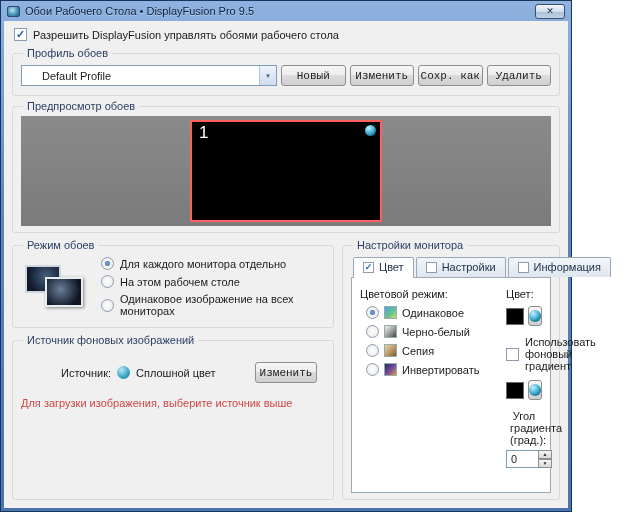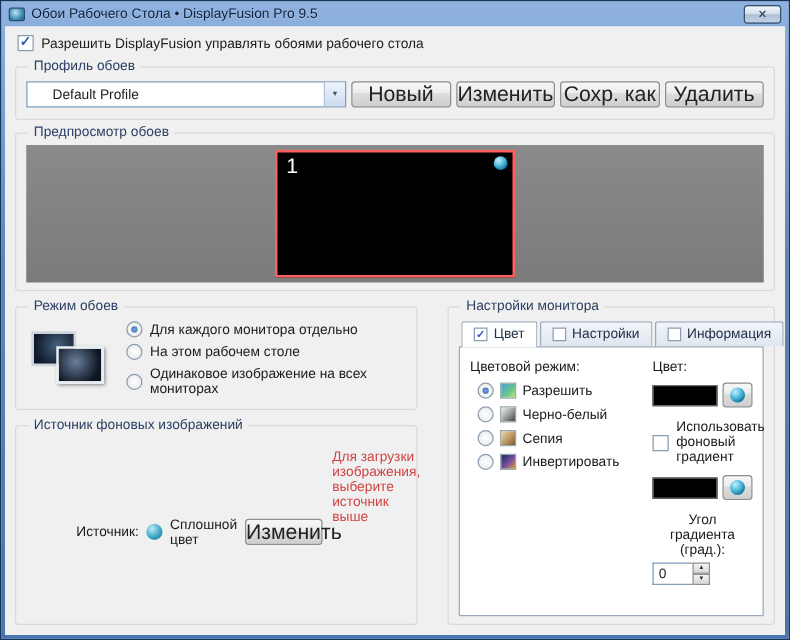--- a/index.html
+++ b/index.html
@@ -1,19 +1,19 @@
 <!DOCTYPE html>
 <html><head>
 <meta charset="utf-8">
 <style>
   * { margin:0; padding:0; box-sizing:border-box; }
   html,body { width:640px; height:512px; }
   body { font-family:"Liberation Sans", sans-serif; font-size:11px; color:#1b1b1b; background:#fff; }
 
-  .window { width:632px; height:512px; border:1px solid #16365c;
+  .window { width:572px; height:512px; border:1px solid #16365c;
     background:linear-gradient(#8fb2e0,#5d87bf 40%,#4a74ad);
     padding:0 3px 3px; display:flex; flex-direction:column; }
 
   .titlebar { height:20px; display:flex; align-items:center; gap:5px; padding:0 3px; color:#0d1f3c; }
   .title-icon { width:13px; height:11px; border:1px solid #2e4a72; border-radius:2px;
     background:radial-gradient(circle at 40% 35%, #bfe4f2, #3e8fb5 60%, #145a7d); }
   .title-text { flex:1; font-size:11px; text-shadow:0 1px 0 rgba(255,255,255,.35); white-space:nowrap; overflow:hidden; }
   .close-btn { width:30px; height:15px; border:1px solid #35516e; border-radius:3px;
     background:linear-gradient(#f4f8fb,#cfdceb 50%,#aebfd4 51%,#c3d3e6);
     display:flex; align-items:center; justify-content:center; font-size:9px; color:#243a55; cursor:default; }
@@ -28,53 +28,53 @@
   fieldset.group { border:1px solid #d9d9d9; border-radius:3px; padding:4px 8px 6px; min-width:0; }
   fieldset.group legend { padding:0 4px; margin-left:2px; color:#2b3f63; }
 
   
   .profile-row { display:flex; gap:4px; align-items:center; padding:2px 0 3px; }
   .combo { width:256px; height:21px; background:#fff; border:1px solid #7f9db9; display:flex;
     align-items:center; padding-left:20px; flex:0 0 auto; }
   .combo-arrow { margin-left:auto; width:17px; height:100%; border-left:1px solid #b0c4de;
     background:linear-gradient(#eef4fb,#cddcef); display:flex; align-items:center; justify-content:center;
     font-size:6px; color:#44566e; }
-  button.win-btn { font-family:Liberation Sans, sans-serif; font-size:17px; height:21px; flex:1;
+  button.win-btn { font-family:Liberation Mono, monospace; font-size:11px; height:21px; flex:1;
     border:1px solid #8e8e8e; border-radius:3px; color:#222;
     background:linear-gradient(#f6f6f6,#ededed 45%,#dddddd 46%,#cfcfcf); }
   button.win-btn.wide { flex:1.5; }
 
   
   .preview-group { margin-top:4px; padding:3px 4px 4px; }
   .preview-area { height:110px; background:linear-gradient(#8a8a8a,#7b7b7b); display:flex;
     align-items:center; justify-content:center; }
   .monitor { width:192px; height:102px; background:#000; border:2px solid #ff5f5f; position:relative; }
   .mon-num { position:absolute; top:1px; left:7px; color:#fff; font-size:17px; }
   .df-icon { display:inline-block; width:12px; height:12px; border-radius:50%;
     background:radial-gradient(circle at 35% 30%, #c2f1ff, #49b5d6 45%, #0e6a90 80%, #09506e); }
   .monitor .df-icon { position:absolute; top:3px; right:4px; width:11px; height:11px; }
 
   
-  .bottom { display:flex; gap:24px; margin-top:6px; flex:1; min-height:0; }
+  .bottom { display:flex; gap:8px; margin-top:6px; flex:1; min-height:0; }
   .left-col { width:322px; flex:0 0 auto; display:flex; flex-direction:column; gap:6px; }
 
   .mode-row { display:flex; gap:16px; align-items:center; padding:2px 0 4px 4px; }
   .monitors-art { width:60px; height:48px; position:relative; flex:0 0 auto; }
   .mon-a { position:absolute; left:0; top:2px; width:36px; height:28px; border:2px solid #cfd6dd;
     background:radial-gradient(circle at 60% 40%, #47617f, #101a2c 75%); }
   .mon-b { position:absolute; left:20px; top:14px; width:38px; height:30px; border:2px solid #e8edf2;
     background:radial-gradient(circle at 40% 40%, #6a7f9a, #0d1522 75%); box-shadow:1px 1px 3px rgba(0,0,0,.45); }
   .radio-col { display:flex; flex-direction:column; gap:5px; }
   .radio-row { display:flex; align-items:center; gap:6px; }
   .radio { width:13px; height:13px; border-radius:50%; border:1px solid #8a9cb2;
     background:radial-gradient(#ffffff,#e6e6e6); position:relative; flex:0 0 auto; }
   .radio.selected::after { content:""; position:absolute; left:3px; top:3px; width:5px; height:5px;
     border-radius:50%; background:radial-gradient(#7aa8e8,#2d5ea8); }
 
-  .source-group { flex:1; display:flex; }
+  .source-group { flex:1; display:flex; flex-direction:column; }
   .source-row { display:flex; align-items:center; gap:6px; margin:12px 8px 4px 40px; }
   .source-icon { width:13px; height:13px; border-radius:50%; flex:0 0 auto;
     background:radial-gradient(circle at 35% 30%, #bdeaf6, #3fa7c8 55%, #0e6a90); }
   .source-row button.win-btn { flex:0 0 auto; width:62px; margin-left:auto; }
   .hint { text-align:left; color:#d04545; margin-top:10px; }
 
   
   .settings-group { flex:1; padding:4px 8px 8px; }
   .settings-inner { display:flex; flex-direction:column; height:100%; padding-top:2px; }
   .tabs { display:flex; margin-left:2px; position:relative; z-index:2; }
@@ -212,21 +212,21 @@
               <span>Информация</span>
             </div>
           </div>
           <div class="tab-panel">
 
             <div class="panel-left">
               <div class="panel-title">Цветовой режим:</div>
               <div class="cm-row">
                 <span class="radio selected"></span>
                 <span class="cm-ico cm-normal"></span>
-                <span>Разрешить</span>
+                <span>Одинаковое</span>
               </div>
               <div class="cm-row">
                 <span class="radio"></span>
                 <span class="cm-ico cm-bw"></span>
                 <span>Черно-белый</span>
               </div>
               <div class="cm-row">
                 <span class="radio"></span>
                 <span class="cm-ico cm-sepia"></span>
                 <span>Сепия</span>

